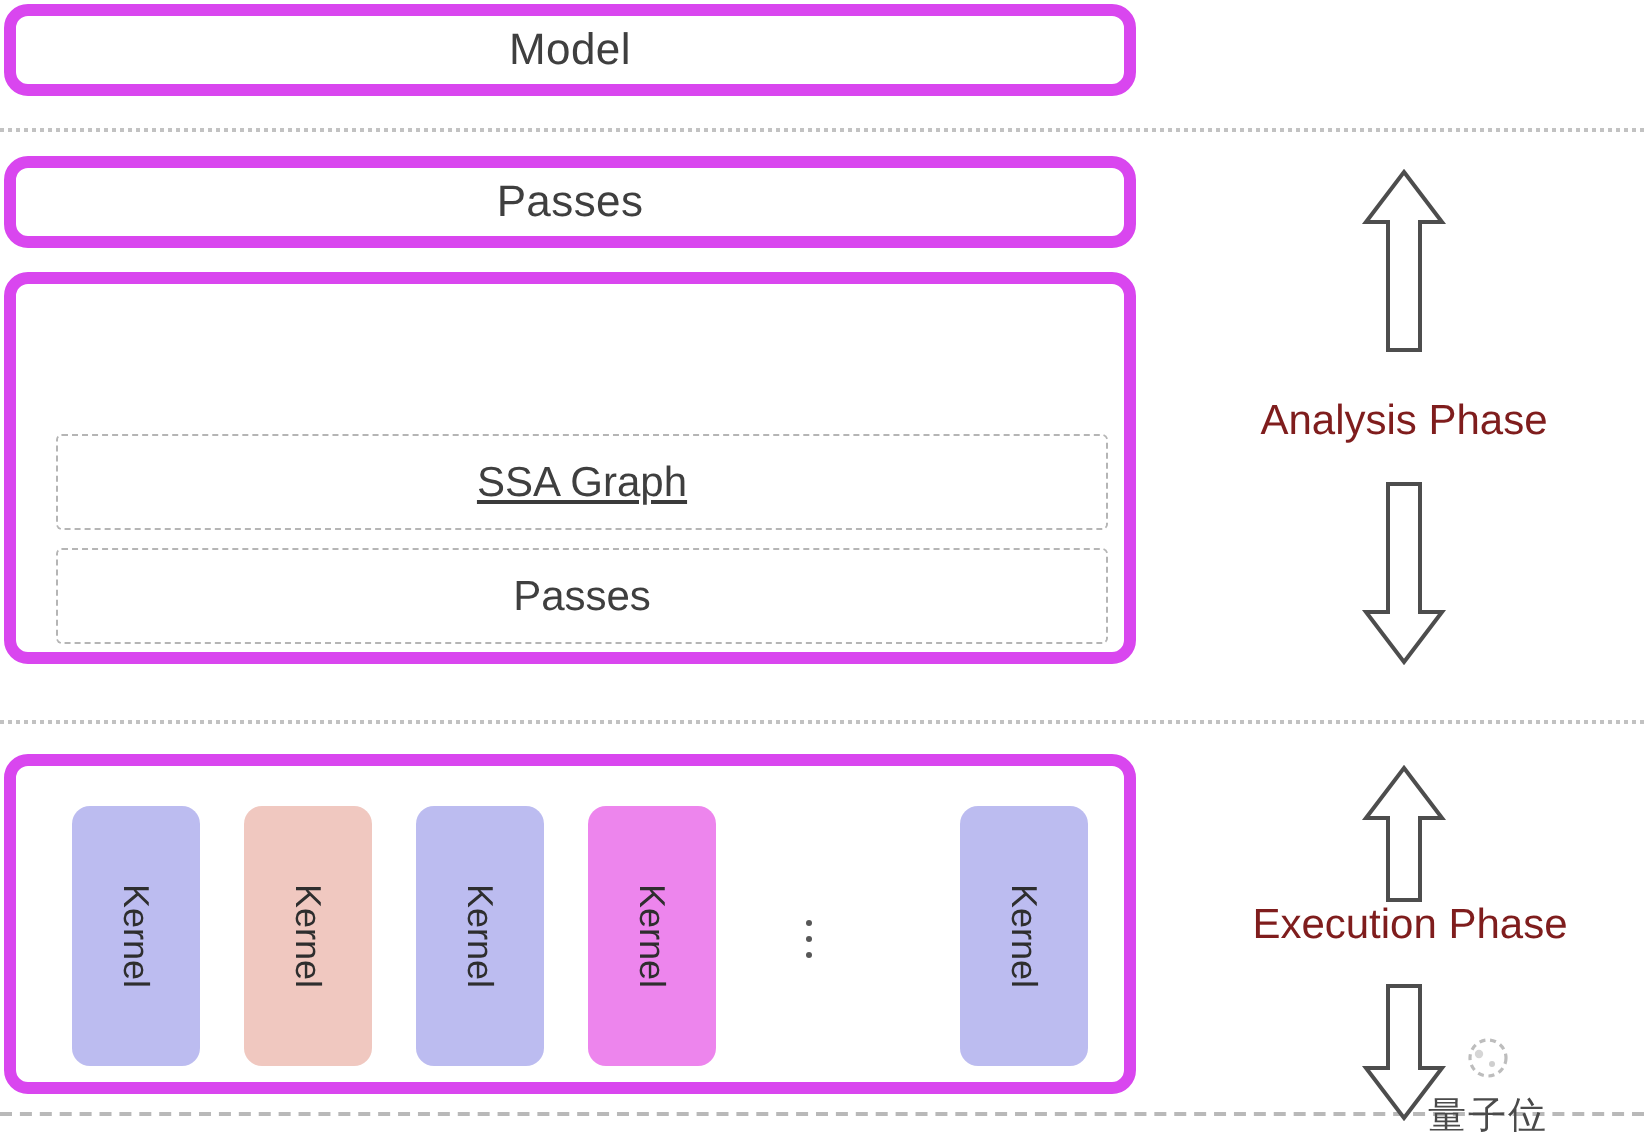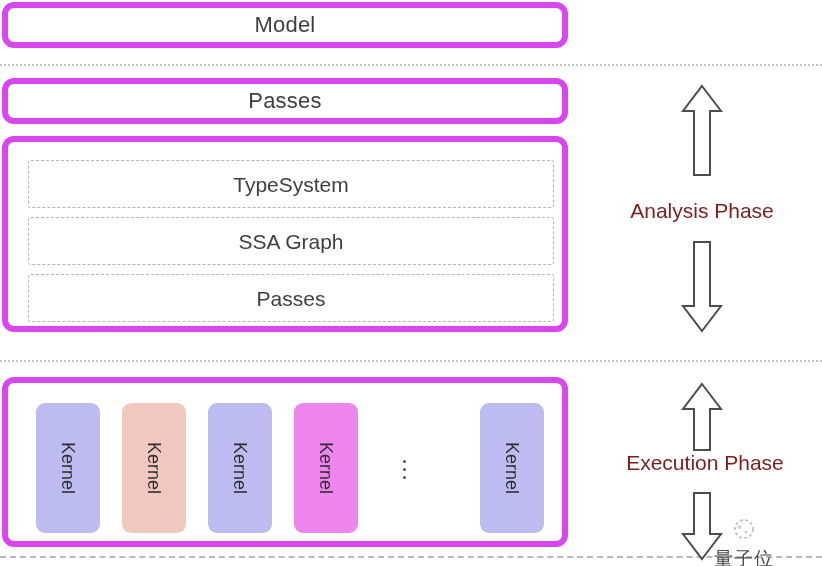--- a/index.html
+++ b/index.html
@@ -136,25 +136,22 @@
 </div>
 
 <div class="divider" id="divider-top" style="top:64px;"></div>
 
 <div class="box" id="program-box" style="left:2px; top:78px; width:566px; height:46px;">
   <span class="box-label">Passes</span>
 </div>
 
 <div class="box" id="components-box" style="left:2px; top:136px; width:566px; height:196px;">
 
-  <div class="subbox" style="left:20px; top:18px; width:526px; height:48px;">
-    <span class="subbox-label">TypeSystem</span>
-  </div>
-
-  <div class="subbox" style="left:20px; top:75px; width:526px; height:48px;">
+
+  <div class="subbox" style="left:20px; top:75px; width:526px; height:48px;text-decoration:underline;">
     <span class="subbox-label">SSA Graph</span>
   </div>
 
   <div class="subbox" style="left:20px; top:132px; width:526px; height:48px;">
     <span class="subbox-label">Passes</span>
   </div>
 </div>
 
 <div class="divider" id="divider-mid" style="top:360px;"></div>
 

